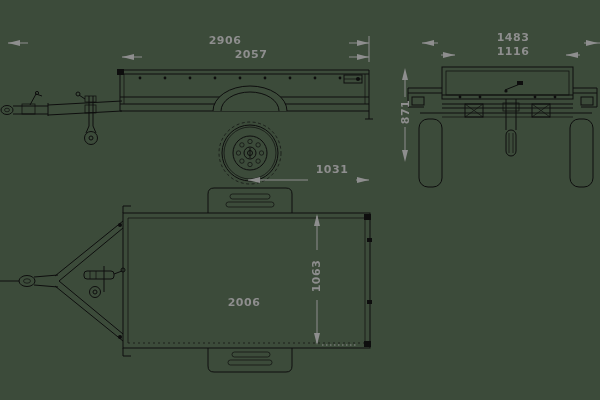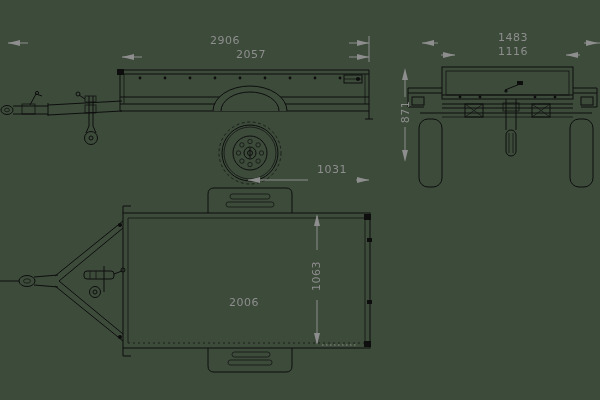--- a/index.html
+++ b/index.html
@@ -2,20 +2,21 @@
 <html><head>
 <meta charset="utf-8">
 <style>
   html,body{margin:0;padding:0;background:#3c4b3a;}
   .canvas{
     position:relative;
     width:600px;height:400px;
     background:#3c4b3a;
     overflow:hidden;
     font-family:"DejaVu Sans", sans-serif;
+    font-weight:bold;
   }
   svg{display:block;}
   .dimtext{
     font-family:"DejaVu Sans", sans-serif;
     font-size:11px;
     letter-spacing:0.5px;
     fill:#8e8e8e;
   }
   .blk{stroke:#0e0e0e;fill:none;stroke-width:1;}
   .blkthin{stroke:#0e0e0e;fill:none;stroke-width:0.7;}

